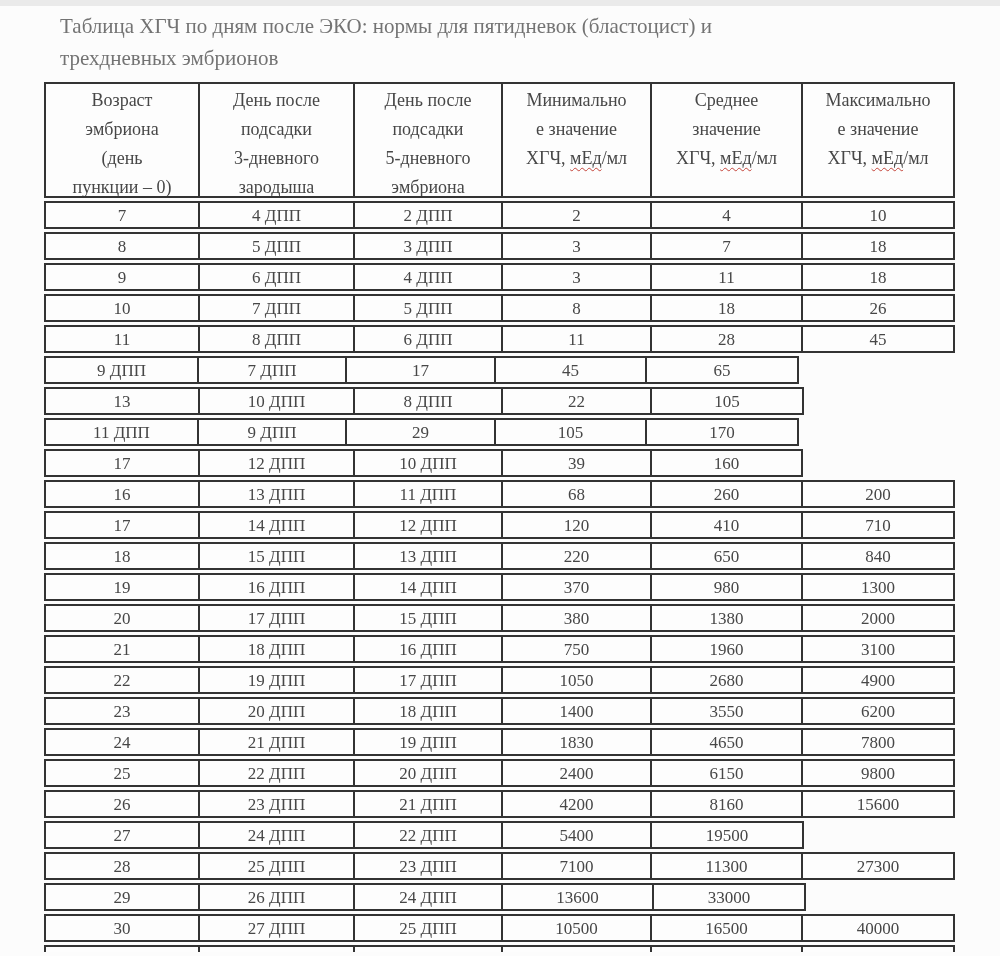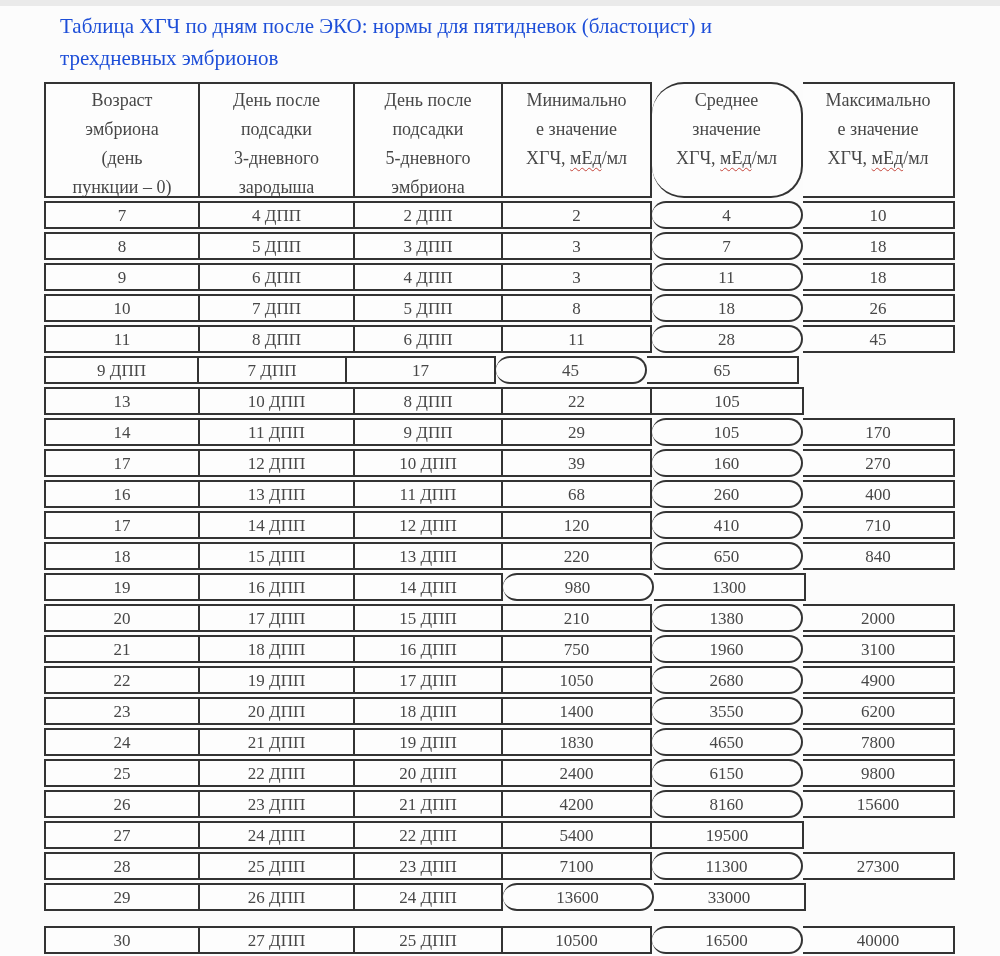--- a/index.html
+++ b/index.html
@@ -16,48 +16,48 @@
     left: 0; top: 0;
     width: 1000px; height: 6px;
     background: #eaeaea;
   }
   .page-title {
     position: absolute;
     left: 60px; top: 10px;
     width: 900px;
     font-size: 21px;
     line-height: 32px;
-    color: #1d4ed8;
+    color: #737373;
     white-space: pre-line;
   }
   .tbl {
     position: absolute;
     left: 44px; top: 82px;
     width: 911px;
     color: #474747;
   }
   .row {
     display: flex;
     margin-bottom: 3px;
   }
-  .row-last { margin-top: 15px; }
+  .row-last { margin-top: 3px; }
   .cell {
     box-sizing: border-box;
     border: 2px solid #333333;
     border-left: none;
     text-align: center;
     background: #fdfdfd;
     overflow: hidden;
   }
   .cell:first-child { border-left: 2px solid #333333; }
   .c0 { flex: 0 0 156px; }
   .c1 { flex: 0 0 155px; }
   .c2 { flex: 0 0 148px; }
   .c3 { flex: 0 0 149px; }
-  .c4 { flex: 0 0 151px; border-radius: 32px; }
+  .c4 { flex: 0 0 151px; }
   .c5 { flex: 0 0 152px; }
   .hcell {
     height: 116px;
     font-size: 18px;
     line-height: 29px;
     padding-top: 2px;
   }
   .hcell .hlines { white-space: pre-line; }
   .dcell {
     height: 28px;
@@ -171,42 +171,40 @@
         <div class="cell dcell c5">65</div>
       </div>
       <div class="row">
         <div class="cell dcell c0">13</div>
         <div class="cell dcell c1">10 ДПП</div>
         <div class="cell dcell c2">8 ДПП</div>
         <div class="cell dcell c3">22</div>
         <div class="cell dcell c5">105</div>
       </div>
       <div class="row">
-        <div class="cell dcell c0">14</div>
         <div class="cell dcell c1">11 ДПП</div>
         <div class="cell dcell c2">9 ДПП</div>
         <div class="cell dcell c3">29</div>
         <div class="cell dcell c4">105</div>
         <div class="cell dcell c5">170</div>
       </div>
       <div class="row">
         <div class="cell dcell c0">17</div>
         <div class="cell dcell c1">12 ДПП</div>
         <div class="cell dcell c2">10 ДПП</div>
         <div class="cell dcell c3">39</div>
         <div class="cell dcell c4">160</div>
-        <div class="cell dcell c5">270</div>
       </div>
       <div class="row">
         <div class="cell dcell c0">16</div>
         <div class="cell dcell c1">13 ДПП</div>
         <div class="cell dcell c2">11 ДПП</div>
         <div class="cell dcell c3">68</div>
         <div class="cell dcell c4">260</div>
-        <div class="cell dcell c5">400</div>
+        <div class="cell dcell c5">200</div>
       </div>
       <div class="row">
         <div class="cell dcell c0">17</div>
         <div class="cell dcell c1">14 ДПП</div>
         <div class="cell dcell c2">12 ДПП</div>
         <div class="cell dcell c3">120</div>
         <div class="cell dcell c4">410</div>
         <div class="cell dcell c5">710</div>
       </div>
       <div class="row">
@@ -214,28 +212,29 @@
         <div class="cell dcell c1">15 ДПП</div>
         <div class="cell dcell c2">13 ДПП</div>
         <div class="cell dcell c3">220</div>
         <div class="cell dcell c4">650</div>
         <div class="cell dcell c5">840</div>
       </div>
       <div class="row">
         <div class="cell dcell c0">19</div>
         <div class="cell dcell c1">16 ДПП</div>
         <div class="cell dcell c2">14 ДПП</div>
+        <div class="cell dcell c3">370</div>
         <div class="cell dcell c4">980</div>
         <div class="cell dcell c5">1300</div>
       </div>
       <div class="row">
         <div class="cell dcell c0">20</div>
         <div class="cell dcell c1">17 ДПП</div>
         <div class="cell dcell c2">15 ДПП</div>
-        <div class="cell dcell c3">210</div>
+        <div class="cell dcell c3">380</div>
         <div class="cell dcell c4">1380</div>
         <div class="cell dcell c5">2000</div>
       </div>
       <div class="row">
         <div class="cell dcell c0">21</div>
         <div class="cell dcell c1">18 ДПП</div>
         <div class="cell dcell c2">16 ДПП</div>
         <div class="cell dcell c3">750</div>
         <div class="cell dcell c4">1960</div>
         <div class="cell dcell c5">3100</div>

